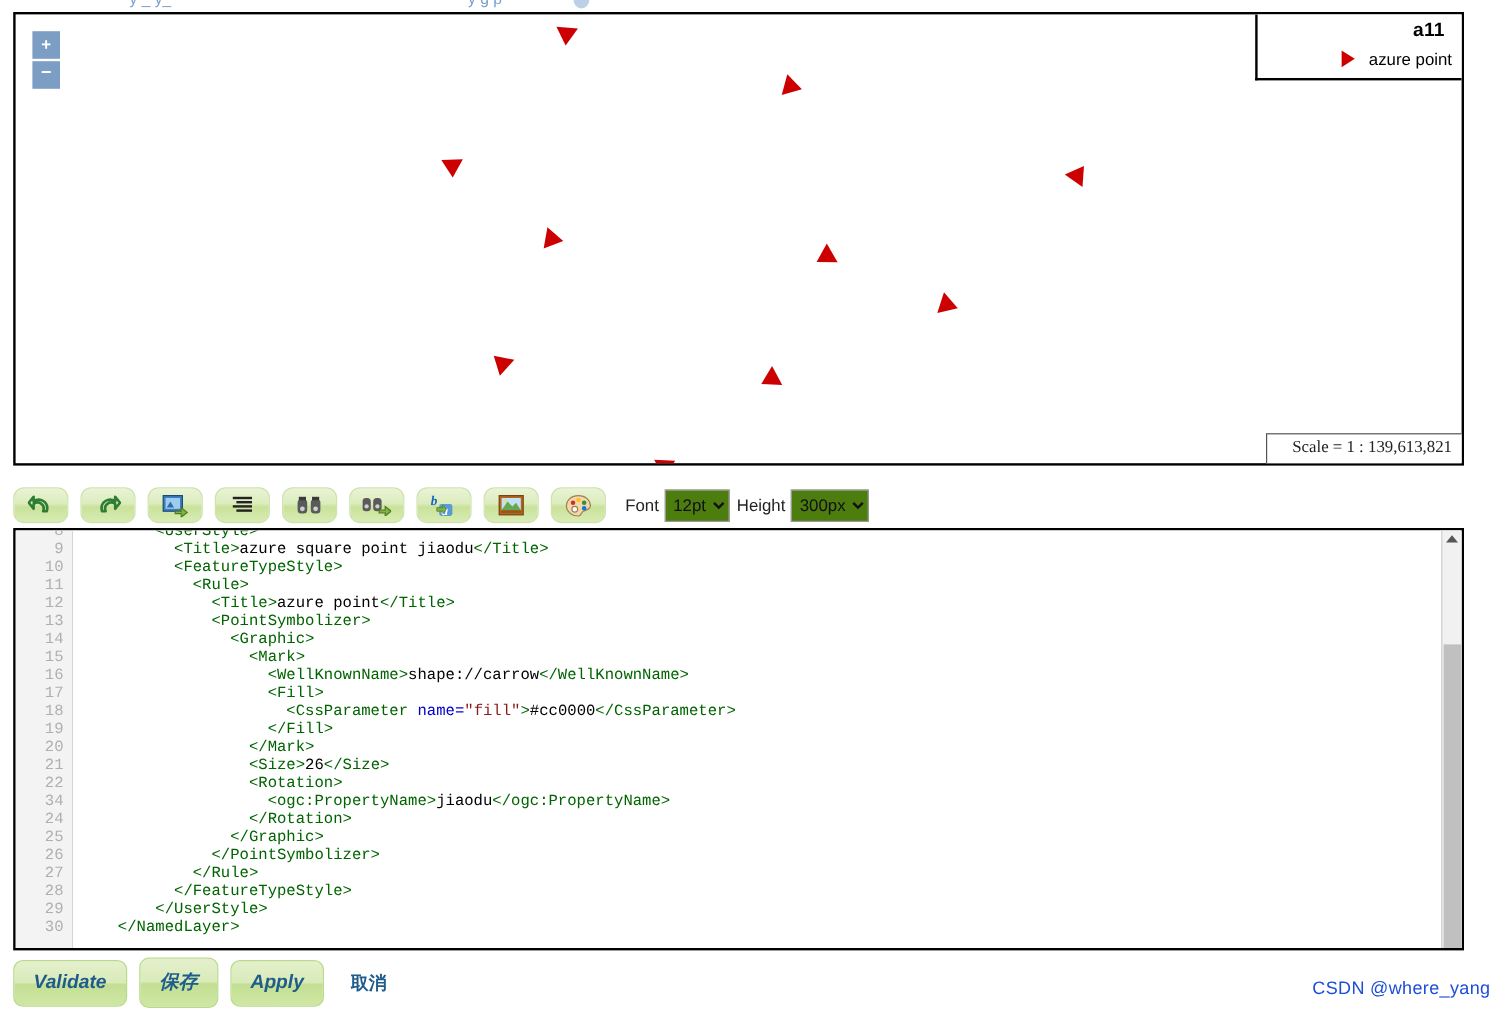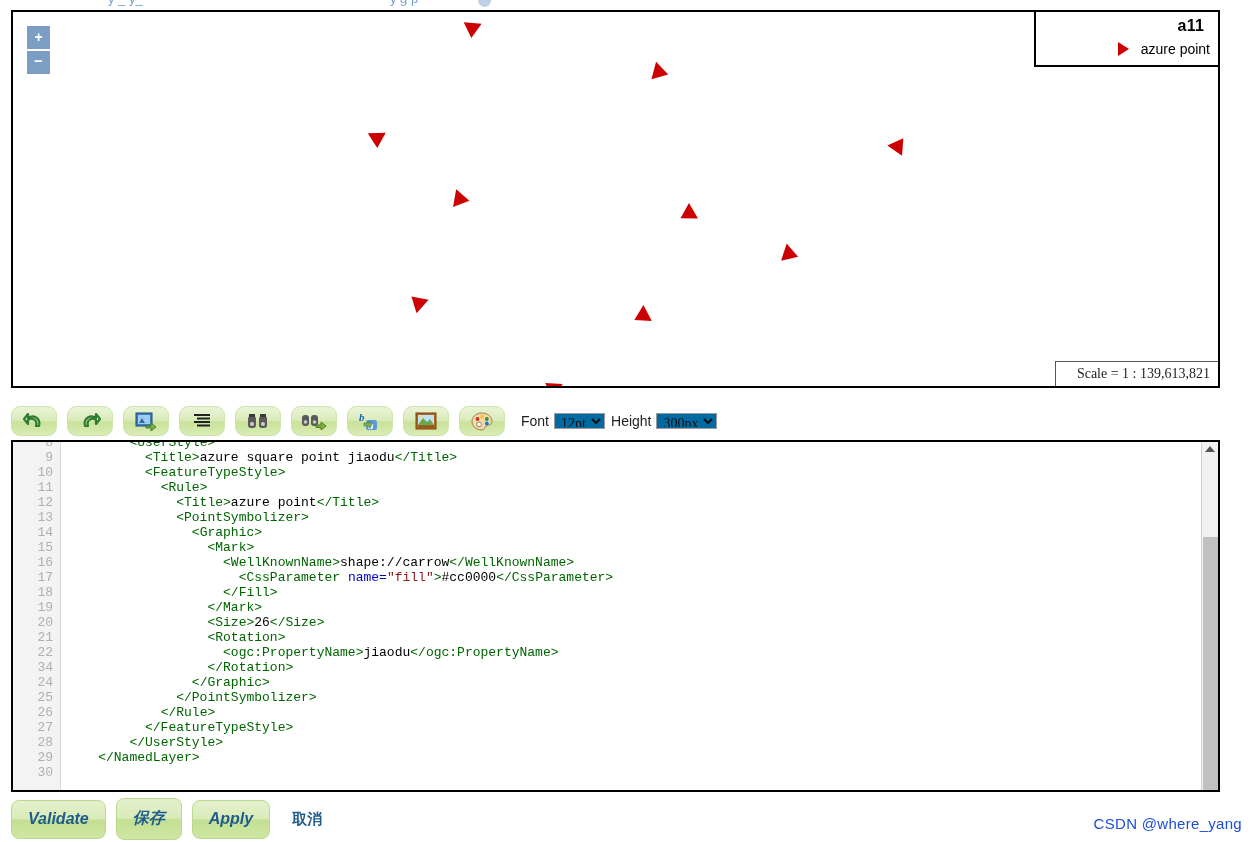--- a/index.html
+++ b/index.html
@@ -76,21 +76,21 @@
     border-bottom: 15px solid #cc0000;
   }
 
   .legend-box {
     position: absolute;
     right: -2px; top: -2px;
     background: #ffffff;
     border: 2px solid #000000;
     border-top: none;
     border-right: none;
-    padding: 6px 10px 8px 24px;
+    padding: 6px 10px 8px 12px;
     min-width: 150px;
     z-index: 8;
   }
   .legend-title {
     font-size: 16px;
     font-weight: bold;
     color: #000;
     text-align: right;
     margin: 1px 6px 6px 0;
     letter-spacing: .2px;
@@ -147,26 +147,26 @@
     box-sizing: border-box;
   }
   .tb-btn svg { display: block; }
   .tb-lbl {
     font-size: 14px;
     color: #222;
     margin: 0 5px 0 6px;
   }
   select.tb-sel {
     font-size: 14px;
-    font-family: Liberation Serif, serif;
+    font-family: Liberation Sans, sans-serif;
     padding: 1px 2px;
     border: 1px solid #9a9a9a;
-    background: #0369a1;
+    background: #4d7c0f;
     color: #111;
-    height: 16px;
+    height: 27px;
   }
 
   
   .editor-wrap {
     position: absolute;
     left: 11px; top: 440px;
     width: 1209px; height: 352px;
     border: 2px solid #000;
     box-sizing: border-box;
     background: #fff;
@@ -446,20 +446,21 @@
     <div class="code" id="code" style="margin-top: -7px;">
         <div class="cl">        <span class="tg">&lt;UserStyle&gt;</span></div>
         <div class="cl">          <span class="tg">&lt;Title&gt;</span><span class="tx">azure square point jiaodu</span><span class="tg">&lt;/Title&gt;</span></div>
         <div class="cl">          <span class="tg">&lt;FeatureTypeStyle&gt;</span></div>
         <div class="cl">            <span class="tg">&lt;Rule&gt;</span></div>
         <div class="cl">              <span class="tg">&lt;Title&gt;</span><span class="tx">azure point</span><span class="tg">&lt;/Title&gt;</span></div>
         <div class="cl">              <span class="tg">&lt;PointSymbolizer&gt;</span></div>
         <div class="cl">                <span class="tg">&lt;Graphic&gt;</span></div>
         <div class="cl">                  <span class="tg">&lt;Mark&gt;</span></div>
         <div class="cl">                    <span class="tg">&lt;WellKnownName&gt;</span><span class="tx">shape://carrow</span><span class="tg">&lt;/WellKnownName&gt;</span></div>
+        <div class="cl">                    <span class="tg">&lt;Fill&gt;</span></div>
         <div class="cl">                      <span class="tg">&lt;CssParameter</span> <span class="at">name=</span><span class="av">"fill"</span><span class="tg">&gt;</span><span class="tx">#cc0000</span><span class="tg">&lt;/CssParameter&gt;</span></div>
         <div class="cl">                    <span class="tg">&lt;/Fill&gt;</span></div>
         <div class="cl">                  <span class="tg">&lt;/Mark&gt;</span></div>
         <div class="cl">                  <span class="tg">&lt;Size&gt;</span><span class="tx">26</span><span class="tg">&lt;/Size&gt;</span></div>
         <div class="cl">                  <span class="tg">&lt;Rotation&gt;</span></div>
         <div class="cl">                    <span class="tg">&lt;ogc:PropertyName&gt;</span><span class="tx">jiaodu</span><span class="tg">&lt;/ogc:PropertyName&gt;</span></div>
         <div class="cl">                  <span class="tg">&lt;/Rotation&gt;</span></div>
         <div class="cl">                <span class="tg">&lt;/Graphic&gt;</span></div>
         <div class="cl">              <span class="tg">&lt;/PointSymbolizer&gt;</span></div>
         <div class="cl">            <span class="tg">&lt;/Rule&gt;</span></div>

